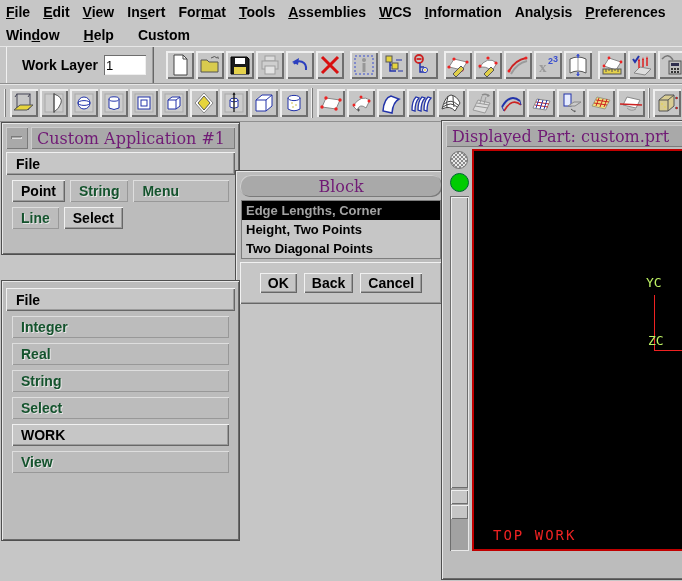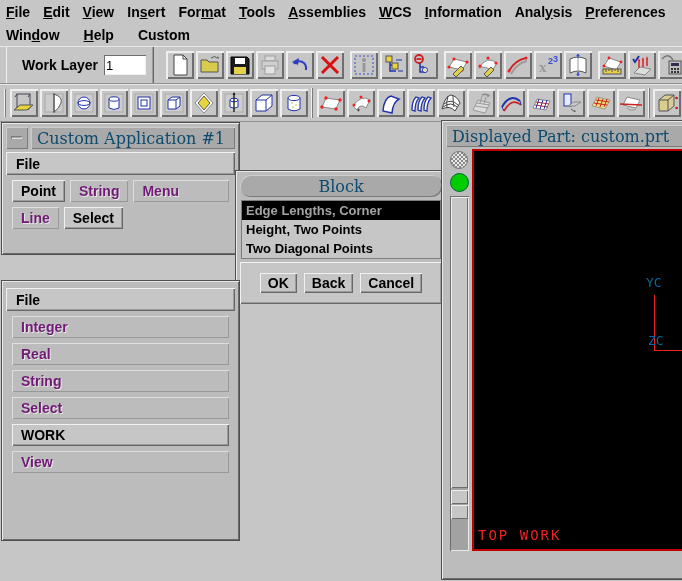--- a/index.html
+++ b/index.html
@@ -30,34 +30,34 @@
   .wl-panel{display:flex;align-items:center;height:48px;padding:0 8px 0 16px;margin-right:7px;flex:none;}
   .wl-label{font-weight:bold;font-size:14px;margin-right:6px;}
   .wl-input{width:38px;height:20px;border:none;outline:none;background:#fff;
     box-shadow:inset 1px 1px 0 #6e6e6e,inset -1px -1px 0 #efefef;
     font-family:"Liberation Sans",sans-serif;font-size:13px;padding:0 2px;}
   
   .mwin{position:absolute;background:#bcbcbc;padding:4px;
     box-shadow:0 0 0 1px #4f4f4f,inset 1px 1px 0 #e9e9e9,inset -1px -1px 0 #6a6a6a;}
   .titlebar{height:22px;background:#a9a9a9;display:flex;align-items:center;
     box-shadow:inset 1px 1px 0 #cdcdcd,inset -1px -1px 0 #7a7a7a;
-    color:#0c4a6e;font-family:"DejaVu Serif",serif;font-size:16px;padding:0 6px;overflow:hidden;white-space:nowrap;}
+    color:#701a75;font-family:"DejaVu Serif",serif;font-size:16px;padding:0 6px;overflow:hidden;white-space:nowrap;}
   .titlebar.centered{justify-content:center;}
   .minbtn{width:22px;height:22px;flex:none;margin-right:3px;background:#a9a9a9;
     box-shadow:inset 1px 1px 0 #cdcdcd,inset -1px -1px 0 #7a7a7a;position:relative;}
   .minbtn::after{content:"";position:absolute;left:5px;top:9px;width:11px;height:3px;
     background:#a9a9a9;box-shadow:inset 1px 1px 0 #7a7a7a,inset -1px -1px 0 #dedede;}
   .titlerow{display:flex;}
   .titlerow .titlebar{flex:1;}
   .winmenu{height:23px;display:flex;align-items:center;font-weight:bold;font-size:14px;
     padding-left:10px;margin-top:3px;}
   
   .cabtn{height:22px;display:inline-flex;align-items:center;font-weight:bold;font-size:14px;
     padding:0 9px;cursor:default;}
-  .cabtn.disabled{color:#701a75;text-shadow:1px 1px 0 #e6e6e6;
+  .cabtn.disabled{color:#14532d;text-shadow:1px 1px 0 #e6e6e6;
     box-shadow:inset 1px 1px 0 #dedede,inset -1px -1px 0 #989898;}
   .ca-row{display:flex;gap:5px;margin:5px 6px 0 6px;}
   .ca-row .wide{flex:1;}
   .ca-stack{margin:5px 6px 0 6px;}
   .ca-stack .cabtn{display:flex;width:auto;margin-bottom:5px;}
   
   .blk-list{margin:3px 1px 0 1px;border:1px solid #7d7d7d;background:#c6c6c6;}
   .blk-item{height:19px;display:flex;align-items:center;font-weight:bold;font-size:13px;
     padding-left:4px;color:#000;}
   .blk-item.selected{background:#000;color:#a3a3a3;}
@@ -72,24 +72,24 @@
   .stop-light{width:17px;height:17px;border-radius:50%;flex:none;margin-top:4px;
     border:1px solid #063;}
   .vscroll{width:19px;flex:1;margin-top:4px;background:#a2a2a2;
     box-shadow:inset 1px 1px 0 #6e6e6e,inset -1px -1px 0 #e8e8e8;
     display:flex;flex-direction:column;}
   .vthumb{height:calc(100% - 64px);margin:1px;background:#c6c6c6;
     box-shadow:inset 1px 1px 0 #efefef,inset -1px -1px 0 #6e6e6e;}
   .vbtn{height:14px;margin:1px 1px 0 1px;background:#c6c6c6;
     box-shadow:inset 1px 1px 0 #efefef,inset -1px -1px 0 #6e6e6e;}
   .viewport{flex:1;position:relative;background:#000;border:2px solid #c00000;overflow:hidden;}
-  .axis-label{position:absolute;color:#0369a1;font-family:"DejaVu Sans Mono",monospace;font-size:13px;}
+  .axis-label{position:absolute;color:#bef264;font-family:"DejaVu Sans Mono",monospace;font-size:13px;}
   .wcs-vline{position:absolute;width:1px;background:#ee2222;}
   .wcs-hline{position:absolute;height:1px;background:#ee2222;}
-  .status-text{position:absolute;left:4px;bottom:6px;color:#ee2222;
+  .status-text{position:absolute;left:19px;bottom:6px;color:#ee2222;
     font-family:"DejaVu Sans Mono",monospace;font-size:14px;letter-spacing:2px;}
   .part-bottom{height:12px;margin-top:2px;}
 </style>
 </head>
 <body>
 
 <div class="menurow menurow1" id="menurow1">
     <span class="menu-item"><u>F</u>ile</span>
     <span class="menu-item"><u>E</u>dit</span>
     <span class="menu-item"><u>V</u>iew</span>

